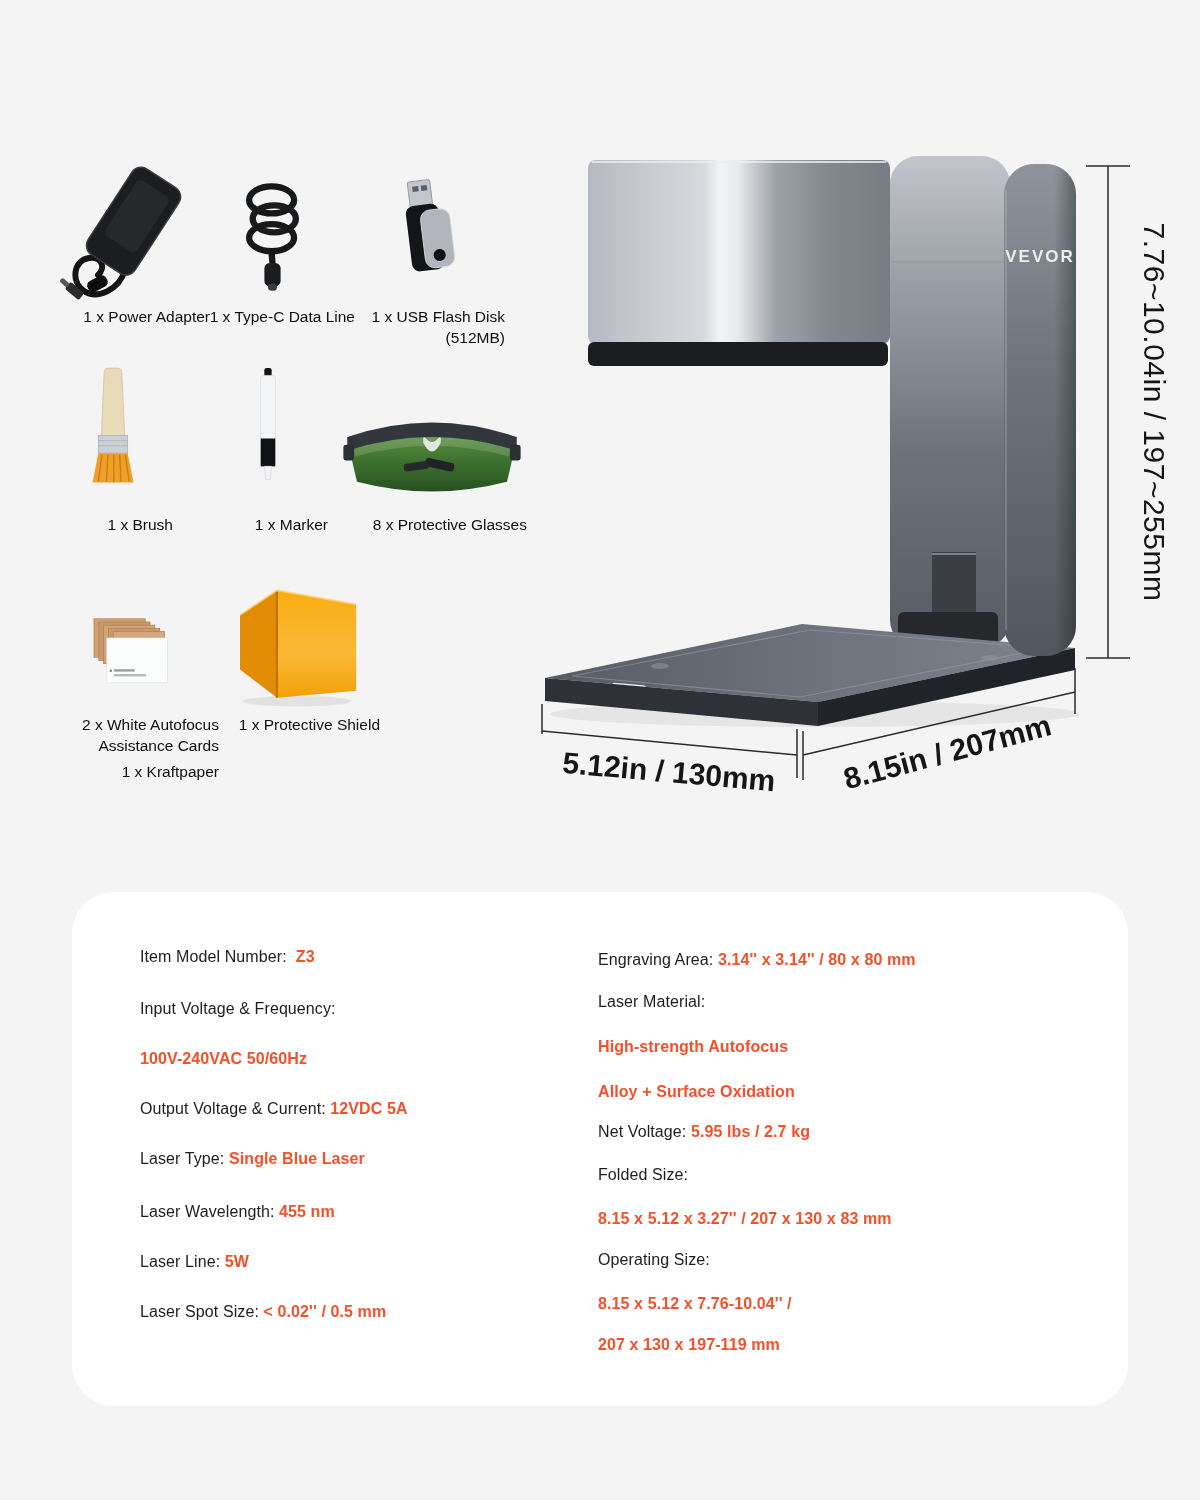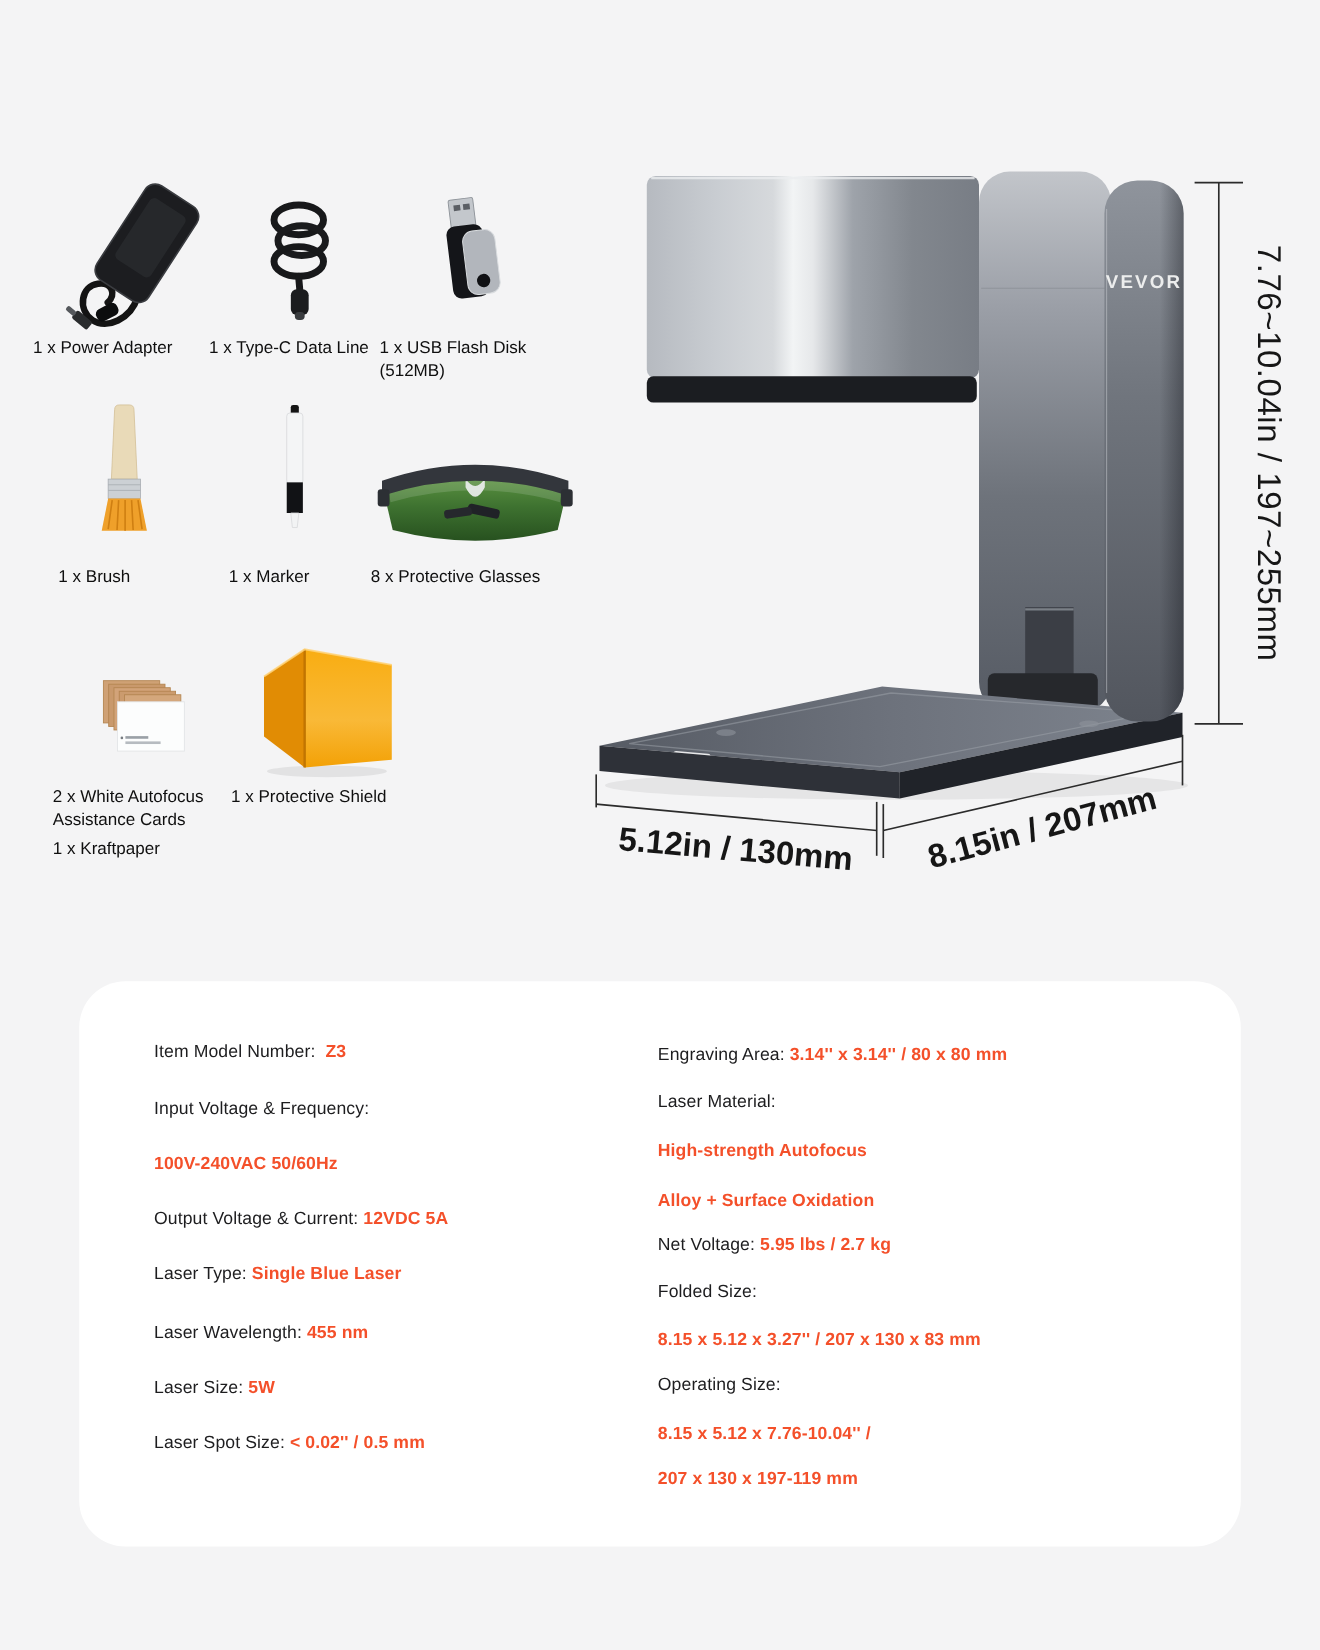--- a/index.html
+++ b/index.html
@@ -10,21 +10,21 @@
   html,body{margin:0;padding:0;}
   body{background:var(--page-bg);}
   .canvas{
     position:relative;width:1200px;height:1500px;overflow:hidden;
     background:var(--page-bg);
     font-family:"Liberation Sans", sans-serif;
     color:#121212;
   }
   .acc-img{position:absolute;}
   .acc-caption{
-    position:absolute;text-align:left;font-size:15.5px;line-height:21px;
+    position:absolute;text-align:right;font-size:15.5px;line-height:21px;
     color:#0f0f0f;font-weight:400;
   }
   .acc-caption .gap{margin-top:5px;}
   .hero-svg{position:absolute;left:520px;top:115px;}
   svg text{font-family:"Liberation Sans", sans-serif;}
   .spec-panel{
     position:absolute;left:72px;top:892px;width:1056px;height:514px;
     background:var(--panel-bg);border-radius:42px;
   }
   .spec-col{position:absolute;top:0;height:100%;}
@@ -138,21 +138,21 @@
       <rect x="36" y="40" width="64" height="48" fill="#c9996c"></rect>
       <rect x="42" y="44" width="64" height="48" fill="#d2a379"></rect>
       <rect x="48" y="48" width="64" height="48" fill="#cb9b6e"></rect>
       <rect x="54" y="52" width="64" height="48" fill="#d4a77c"></rect>
     </g>
     <rect x="46" y="60" width="76" height="56" fill="#fcfdfd" stroke="#e2e4e6"></rect>
     <circle cx="51" cy="101" r="1.5" fill="#787d82"></circle>
     <rect x="55" y="99" width="26" height="3" fill="#9aa0a6"></rect>
     <rect x="55" y="105" width="40" height="3" fill="#b6bbc0"></rect>
   </svg>
-  <div class="acc-caption" style="left:48px;top:714px;width:156px">
+  <div class="acc-caption" style="left:63px;top:714px;width:156px">
     <div>2 x White Autofocus</div>
     <div>Assistance Cards</div>
     <div class="gap">1 x Kraftpaper</div>
   </div>
 
   <svg class="acc-img" style="left:205px;top:578px" width="180" height="132" viewBox="0 0 185 150">
     <defs>
       <linearGradient id="gShield" x1="0" y1="0" x2="0" y2="1">
         <stop offset="0" stop-color="#f9ad12"></stop>
           <stop offset="0.6" stop-color="#f9b937"></stop>
@@ -246,21 +246,21 @@
   </svg>
 
   <div class="spec-panel">
     <div class="spec-col left">
       <div class="spec-row" style="top:50px"><span class="k">Item Model Number: &nbsp;</span><span class="v">Z3</span></div>
       <div class="spec-row" style="top:102px"><span class="k">Input Voltage &amp; Frequency:</span><span class="v"></span></div>
       <div class="spec-row" style="top:152px"><span class="k"></span><span class="v">100V-240VAC 50/60Hz</span></div>
       <div class="spec-row" style="top:202px"><span class="k">Output Voltage &amp; Current: </span><span class="v">12VDC 5A</span></div>
       <div class="spec-row" style="top:252px"><span class="k">Laser Type: </span><span class="v">Single Blue Laser</span></div>
       <div class="spec-row" style="top:305px"><span class="k">Laser Wavelength: </span><span class="v">455 nm</span></div>
-      <div class="spec-row" style="top:355px"><span class="k">Laser Size: </span><span class="v">5W</span></div>
+      <div class="spec-row" style="top:355px"><span class="k">Laser Line: </span><span class="v">5W</span></div>
       <div class="spec-row" style="top:405px"><span class="k">Laser Spot Size: </span><span class="v">&lt; 0.02'' / 0.5 mm</span></div>
     </div>
     <div class="spec-col right">
       <div class="spec-row" style="top:53px"><span class="k">Engraving Area: </span><span class="v">3.14'' x 3.14'' / 80 x 80 mm</span></div>
       <div class="spec-row" style="top:95px"><span class="k">Laser Material:</span><span class="v"></span></div>
       <div class="spec-row" style="top:140px"><span class="k"></span><span class="v">High-strength Autofocus</span></div>
       <div class="spec-row" style="top:185px"><span class="k"></span><span class="v">Alloy + Surface Oxidation</span></div>
       <div class="spec-row" style="top:225px"><span class="k">Net Voltage: </span><span class="v">5.95 lbs / 2.7 kg</span></div>
       <div class="spec-row" style="top:268px"><span class="k">Folded Size:</span><span class="v"></span></div>
       <div class="spec-row" style="top:312px"><span class="k"></span><span class="v">8.15 x 5.12 x 3.27'' / 207 x 130 x 83 mm</span></div>

